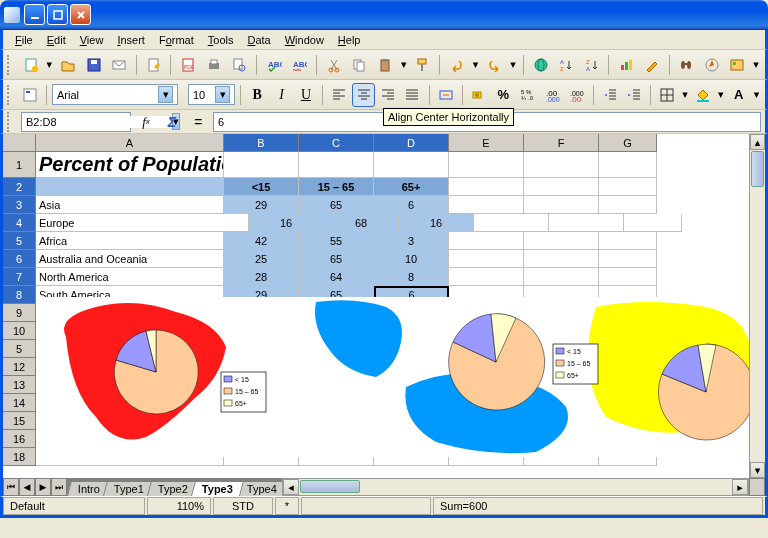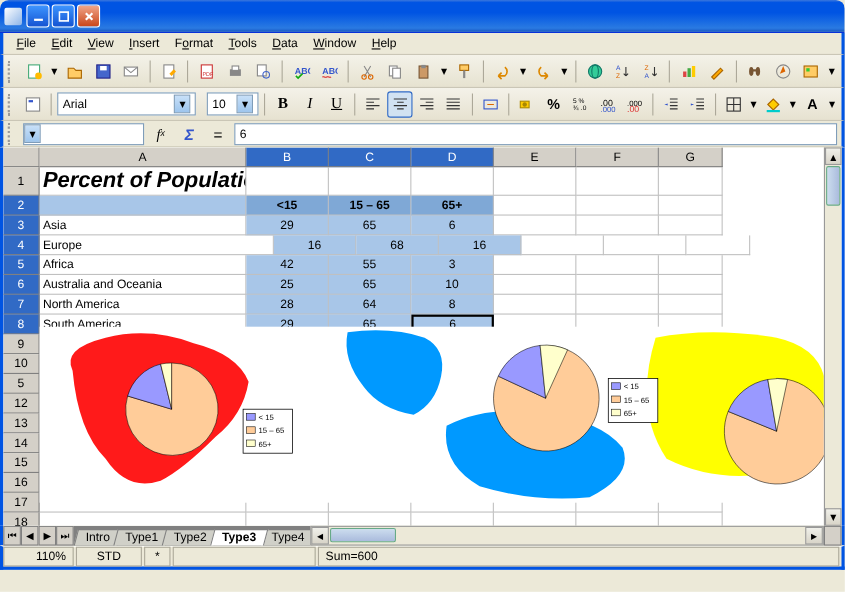--- a/index.html
+++ b/index.html
@@ -393,29 +393,31 @@
   <div class="tb-dd">▾</div>
   <div class="tb-btn">
       <span style="font-size:13px;font-weight:bold">A</span>
     </div>
   <div class="tb-dd">▾</div>
 </div>
 
 <div class="formulabar">
   <div class="tb-grip"></div>
   <div class="cellref">
+    <input value="B2:D8" style="">
     <div class="dd" style="width:15px;height:17px;background:linear-gradient(to bottom,#c8e0f8,#9dc5ed);border:1px solid #7f9db9;display:flex;align-items:center;justify-content:center">▾</div>
   </div>
   <div class="fb-btn">
       <i style="font-family:serif;font-size:13px">f</i>
       <sub style="font-size:8px">x</sub>
     </div>
   <div class="fb-btn" style="color:#35c;font-weight:bold;font-size:14px">Σ</div>
   <div class="fb-btn" style="font-size:14px">=</div>
   <input class="formula-input" value="6" style="">
+  <div class="tooltip" style="left:380px; top:-2px">Align Center Horizontally</div>
 </div>
 
 <div class="sheet-area">
   <div class="sheet-main">
     <div class="colhdr-row">
       <div class="corner"></div>
       <div id="colhdrs" style="display: flex;">
           <div class="colhdr" style="width: 188px;">A</div>
           <div class="colhdr sel" style="width: 75px;">B</div>
           <div class="colhdr sel" style="width: 75px;">C</div>
@@ -571,30 +573,20 @@
           <div class="cell" style="width: 188px;"></div>
           <div class="cell" style="width: 75px;"></div>
           <div class="cell" style="width: 75px;"></div>
           <div class="cell" style="width: 75px;"></div>
           <div class="cell" style="width: 75px;"></div>
           <div class="cell" style="width: 75px;"></div>
           <div class="cell" style="width: 58px;"></div>
         </div>
         <div class="row">
           <div class="rowlbl">16</div>
-          <div class="cell" style="width: 188px;"></div>
-          <div class="cell" style="width: 75px;"></div>
-          <div class="cell" style="width: 75px;"></div>
-          <div class="cell" style="width: 75px;"></div>
-          <div class="cell" style="width: 75px;"></div>
-          <div class="cell" style="width: 75px;"></div>
-          <div class="cell" style="width: 58px;"></div>
-        </div>
-        <div class="row">
-          <div class="rowlbl">17</div>
           <div class="cell" style="width: 188px;"></div>
           <div class="cell" style="width: 75px;"></div>
           <div class="cell" style="width: 75px;"></div>
           <div class="cell" style="width: 75px;"></div>
           <div class="cell" style="width: 75px;"></div>
           <div class="cell" style="width: 75px;"></div>
           <div class="cell" style="width: 58px;"></div>
         </div>
         <div class="row">
           <div class="rowlbl">18</div>
@@ -683,18 +675,19 @@
     </div>
   <div class="hscroll">
     <div class="arrow">◂</div>
     <div class="thumb"></div>
     <div class="arrow right">▸</div>
   </div>
   <div style="width:16px;background:#d4d0c8;border:1px solid #808080"></div>
 </div>
 
 <div class="statusbar">
+  <div class="status-cell" style="width:142px">Default</div>
   <div class="status-cell" style="width:64px;justify-content:flex-end">110%</div>
   <div class="status-cell" style="width:60px;justify-content:center">STD</div>
   <div class="status-cell" style="width:24px;justify-content:center">*</div>
   <div class="status-cell" style="width:130px"></div>
   <div class="status-cell" style="flex:1">Sum=600</div>
 </div>
 
 </body></html>

